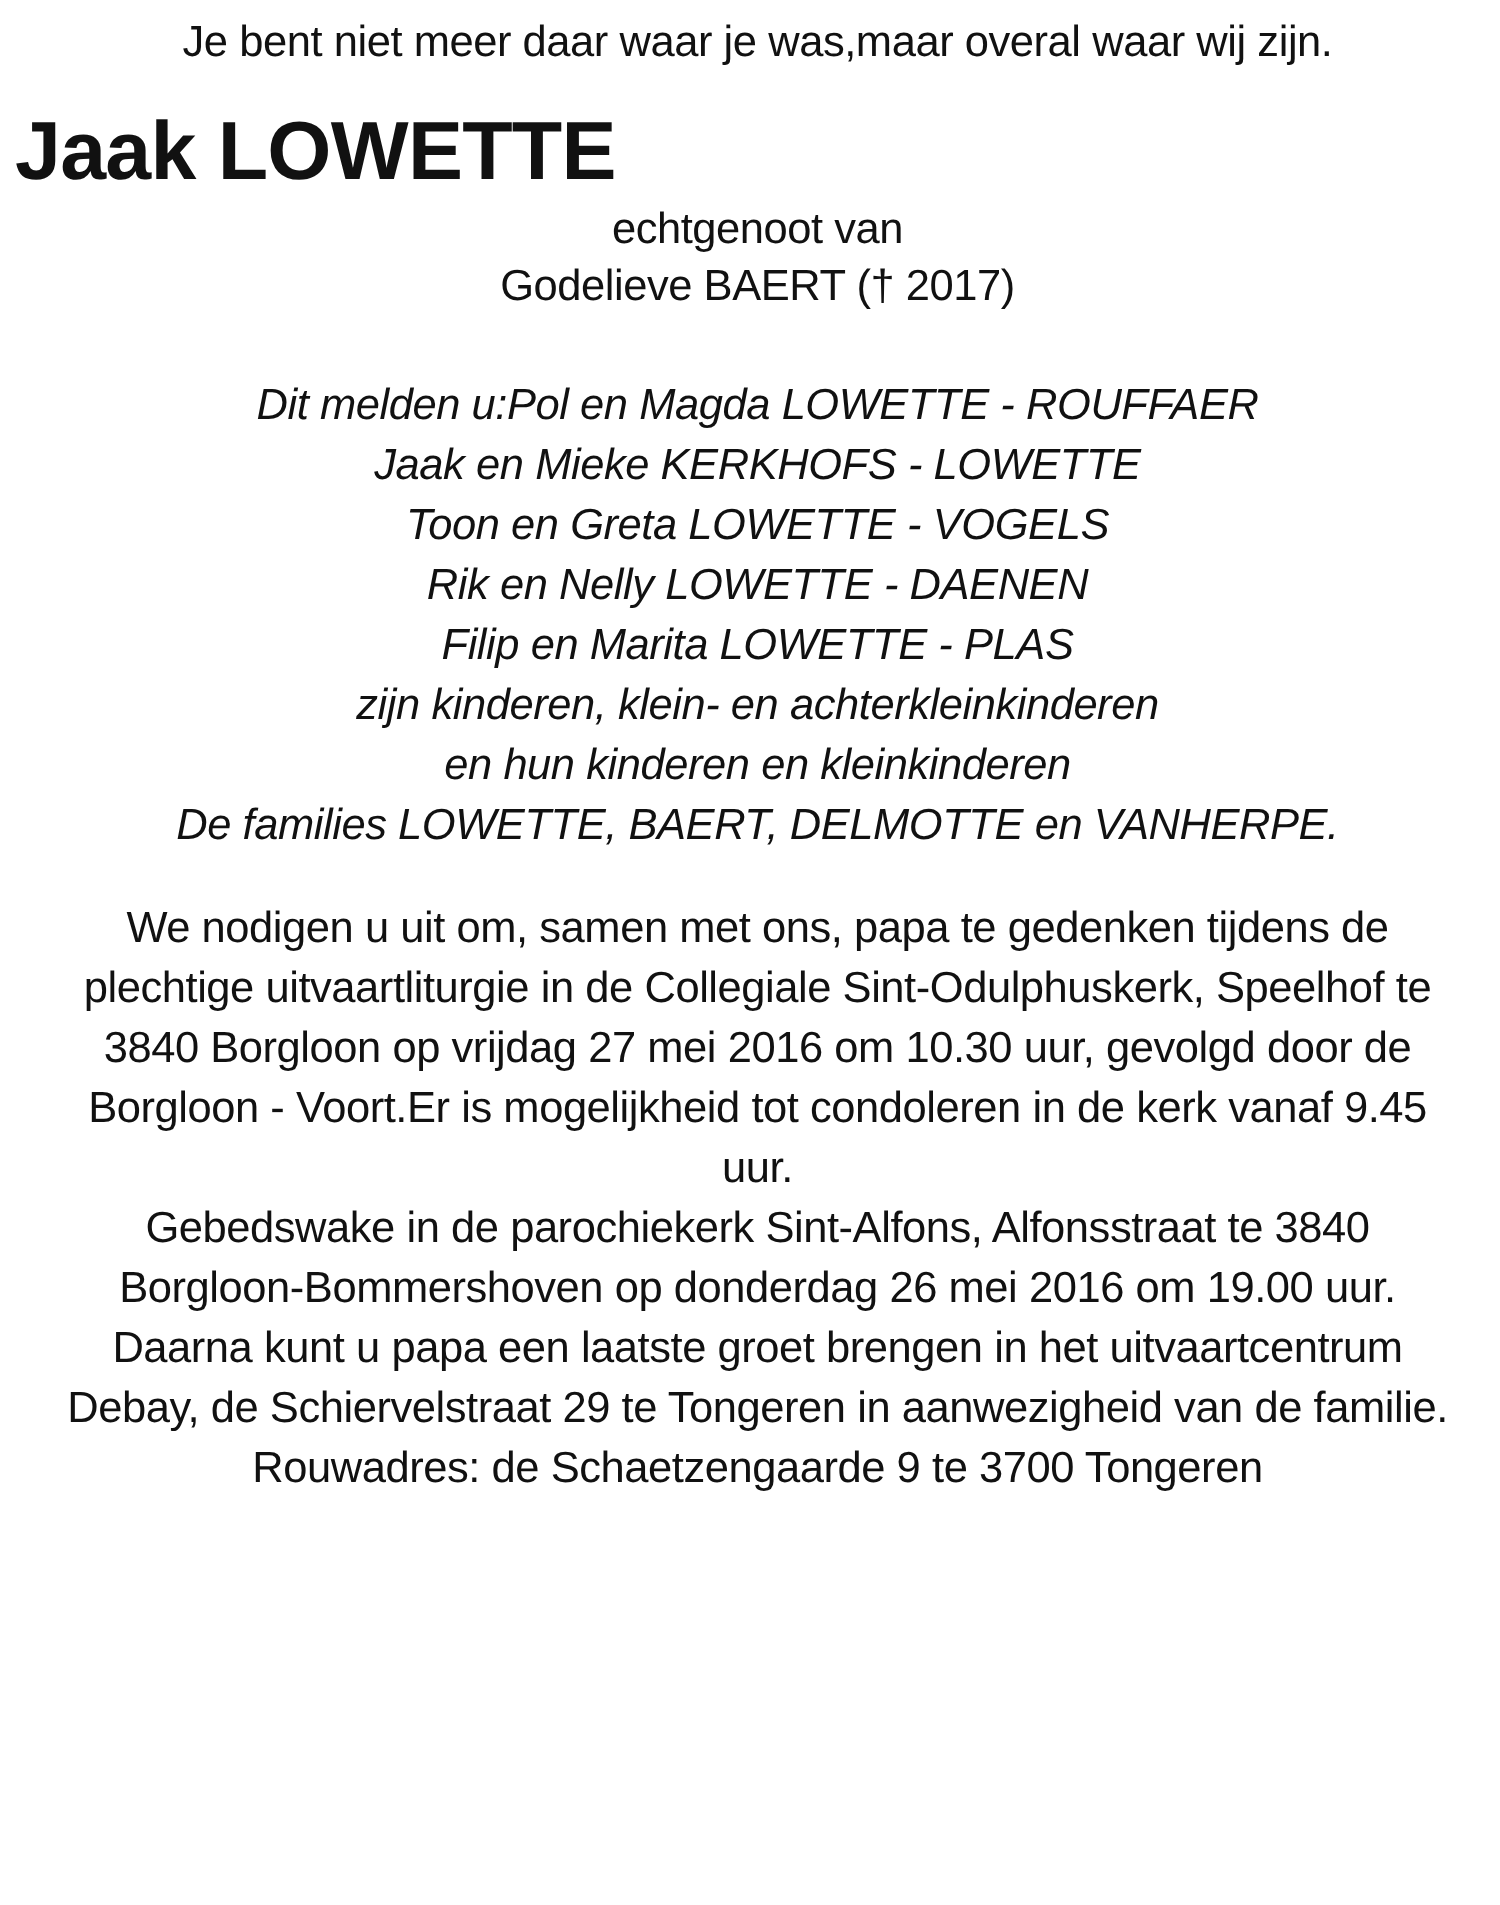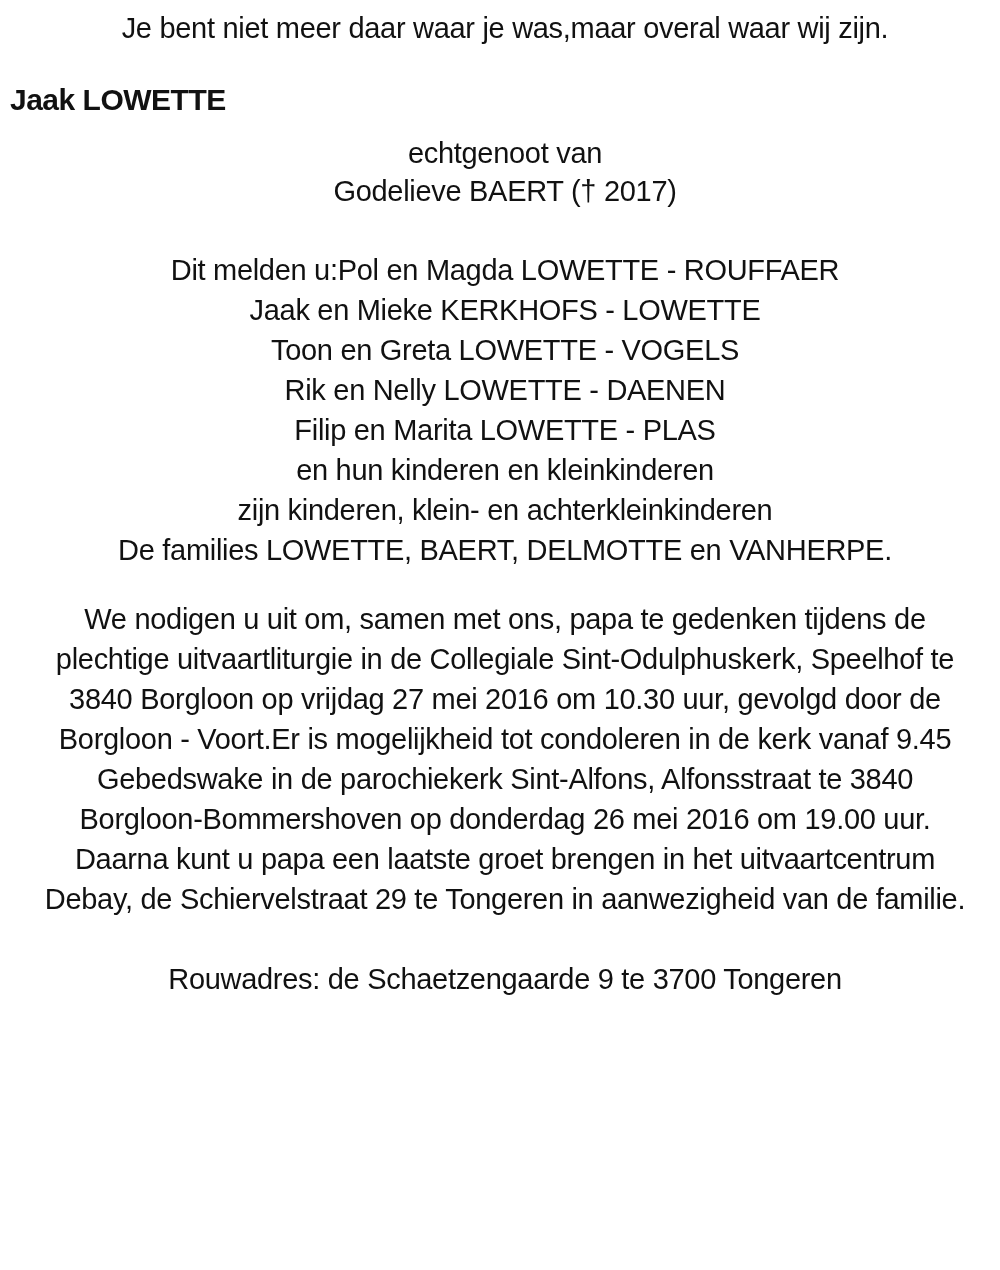--- a/index.html
+++ b/index.html
@@ -25,41 +25,41 @@
     text-align: center;
   }
   .quote {
     margin-top: 0;
   }
   .intro {
     margin-top: 40px;
   }
   .deceased-name {
     margin-top: 24px;
-    font-size: 30px;
+    font-size: 55px;
     font-weight: 700;
     line-height: 56px;
     letter-spacing: -0.5px;
     white-space: nowrap;
   }
   .spouse-block {
     margin-top: 6px;
     line-height: 38px;
   }
   .profession {
     margin-top: 46px;
   }
   .announcers {
     margin-top: 40px;
+    font-style: italic;
   }
   .ceremony {
     margin-top: 29px;
   }
   .address {
-    margin-top: 40px;
   }
 </style>
 </head>
 <body>
 
 <div class="doc">
 
   <div class="line quote">Je bent niet meer daar waar je was,maar overal waar wij zijn.</div>
 
 
@@ -70,30 +70,31 @@
     <div class="line">Godelieve BAERT († 2017)</div>
   </div>
 
 
   <div class="announcers">
       <div class="line">Dit melden u:Pol en Magda LOWETTE - ROUFFAER</div>
       <div class="line">Jaak en Mieke KERKHOFS - LOWETTE</div>
       <div class="line">Toon en Greta LOWETTE - VOGELS</div>
       <div class="line">Rik en Nelly LOWETTE - DAENEN</div>
       <div class="line">Filip en Marita LOWETTE - PLAS</div>
+      <div class="line">zijn kinderen, klein- en achterkleinkinderen</div>
       <div class="line">en hun kinderen en kleinkinderen</div>
-      <div class="line">zijn kinderen, klein- en achterkleinkinderen</div>
       <div class="line">De families LOWETTE, BAERT, DELMOTTE en VANHERPE.</div>
     </div>
 
   <div class="ceremony">
       <div class="line">We nodigen u uit om, samen met ons, papa te gedenken tijdens de</div>
       <div class="line">plechtige uitvaartliturgie in de Collegiale Sint-Odulphuskerk, Speelhof te</div>
       <div class="line">3840 Borgloon op vrijdag 27 mei 2016 om 10.30 uur, gevolgd door de</div>
       <div class="line">Borgloon - Voort.Er is mogelijkheid tot condoleren in de kerk vanaf 9.45</div>
+      <div class="line">uur.</div>
       <div class="line">Gebedswake in de parochiekerk Sint-Alfons, Alfonsstraat te 3840</div>
       <div class="line">Borgloon-Bommershoven op donderdag 26 mei 2016 om 19.00 uur.</div>
       <div class="line">Daarna kunt u papa een laatste groet brengen in het uitvaartcentrum</div>
       <div class="line">Debay, de Schiervelstraat 29 te Tongeren in aanwezigheid van de familie.</div>
     </div>
 
   <div class="line address">Rouwadres: de Schaetzengaarde 9 te 3700 Tongeren</div>
 
 </div>
 

